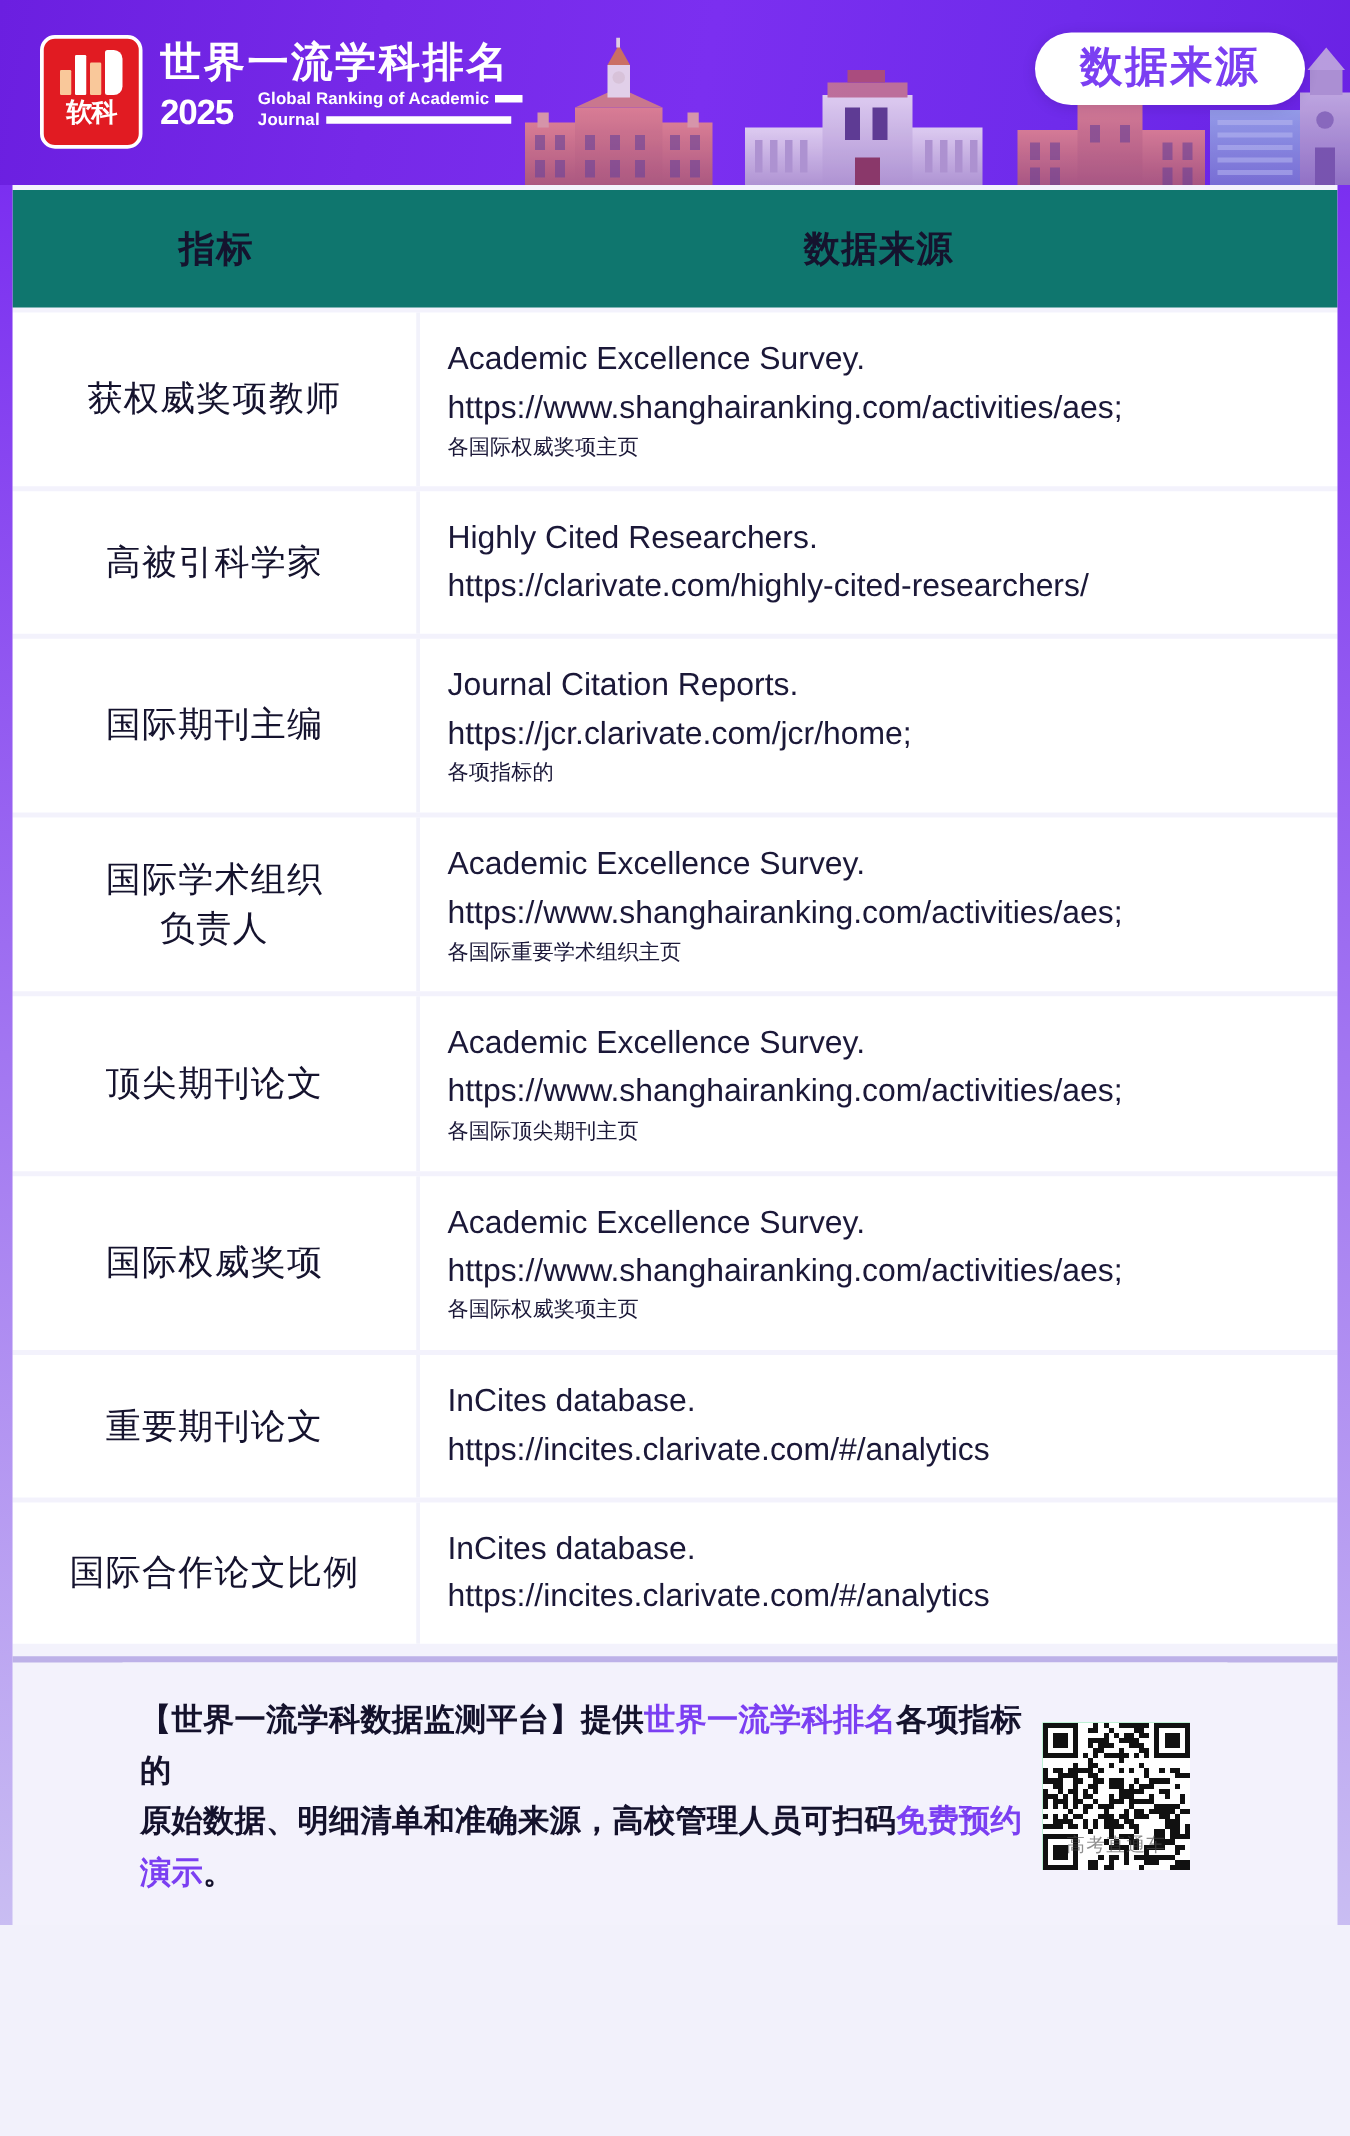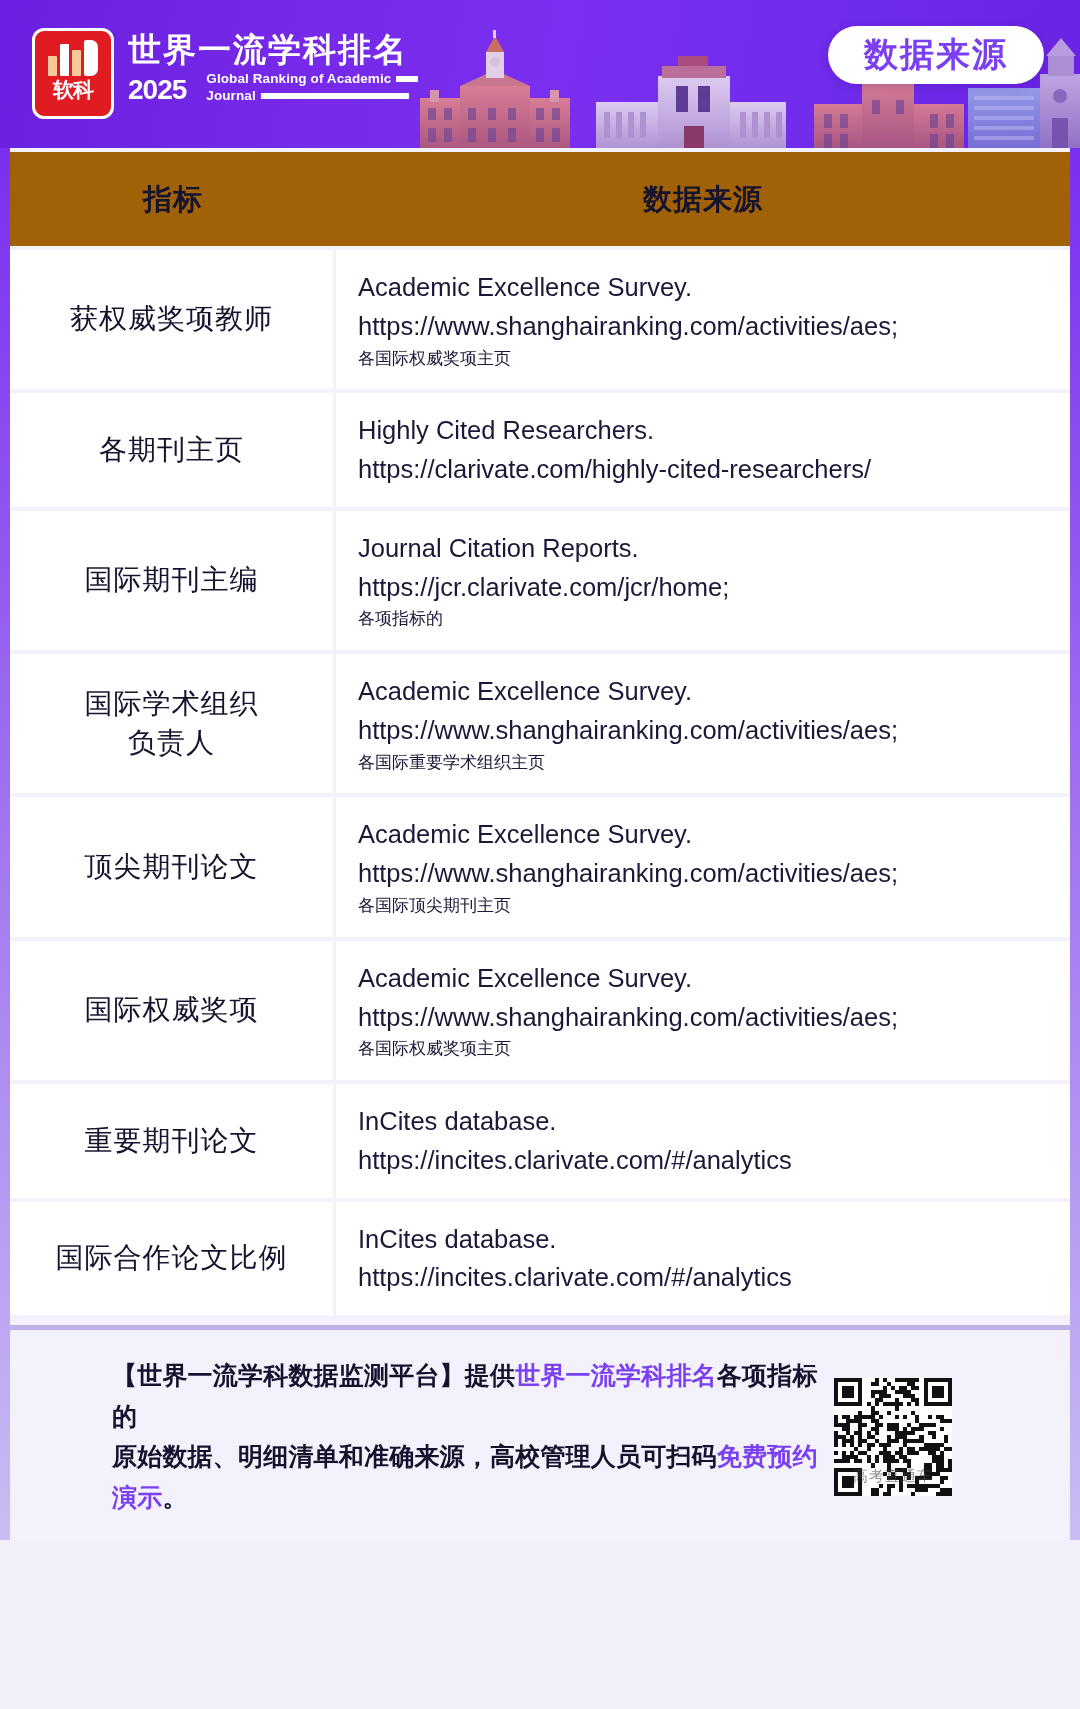--- a/index.html
+++ b/index.html
@@ -106,21 +106,21 @@
   table.sources {
     width:1060px; margin:0 auto;
     border-collapse:separate;
     border-spacing:0 4px;
     table-layout:fixed;
   }
   table.sources col.c1 { width:326px; }
   table.sources col.c2 { width:734px; }
 
   thead th {
-    background:#a16207;
+    background:#0f766e;
     padding:28px 0 26px;
     font-size:29px; font-weight:bold; color:#15132e;
     letter-spacing:1px;
     font-family:"DejaVu Sans","Liberation Sans",sans-serif;
     text-align:center;
     border:none;
   }
 
   tbody tr td {
     background:#ffffff;
@@ -346,21 +346,21 @@
       <tbody id="tbody">
           <tr>
             <td class="ind">获权威奖项教师</td>
             <td class="src">
               <span class="ln">Academic Excellence Survey.</span>
               <span class="ln">https://www.shanghairanking.com/activities/aes;</span>
               <span class="ln cjk">各国际权威奖项主页</span>
             </td>
           </tr>
           <tr>
-            <td class="ind">各期刊主页</td>
+            <td class="ind">高被引科学家</td>
             <td class="src">
               <span class="ln">Highly Cited Researchers.</span>
               <span class="ln">https://clarivate.com/highly-cited-researchers/</span>
             </td>
           </tr>
           <tr>
             <td class="ind">国际期刊主编</td>
             <td class="src">
               <span class="ln">Journal Citation Reports.</span>
               <span class="ln">https://jcr.clarivate.com/jcr/home;</span>

